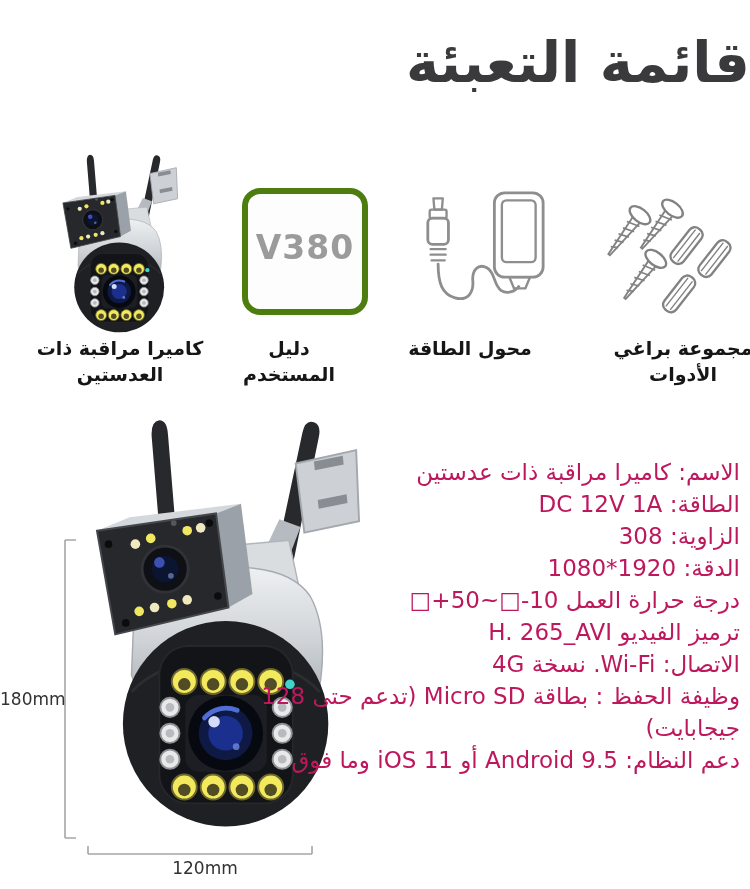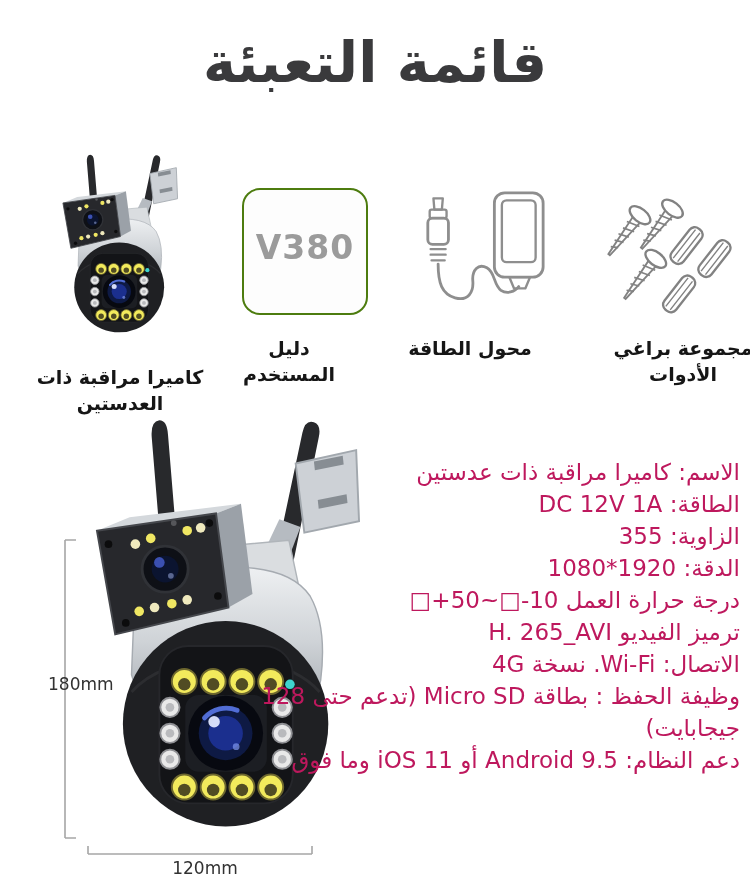--- a/index.html
+++ b/index.html
@@ -2,51 +2,51 @@
 <html><head>
 <meta charset="utf-8">
 <style>
   html,body{margin:0;padding:0;background:#ffffff;}
   .page{
     position:relative;width:750px;height:889px;background:#ffffff;overflow:hidden;
     font-family:"DejaVu Sans",sans-serif;
   }
   .title{
     position:absolute;top:30px;left:0;width:750px;margin:0;
-    text-align:center;direction:rtl;
+    direction:rtl;
     font-size:56px;font-weight:bold;color:#3a3a3c;letter-spacing:-1px;
   }
   .defs-svg{position:absolute;width:0;height:0;overflow:hidden;}
   .abs{position:absolute;}
   .cam-small{left:52px;top:147px;width:126px;height:190px;}
   .manual-box{
     left:242px;top:188px;width:126px;height:127px;box-sizing:border-box;
-    border:2px solid #4d7c0f;border-radius:18px;background:#fdfdfd;
+    border:6px solid #4d7c0f;border-radius:18px;background:#fdfdfd;
     display:flex;align-items:center;justify-content:center;
   }
   .manual-text{
     font-size:33px;font-weight:bold;color:#9b9b9b;letter-spacing:1px;transform:translateY(-4px);
   }
   .adapter-svg{left:410px;top:184px;width:150px;height:147px;}
   .screws-svg{left:586px;top:192px;width:160px;height:130px;}
   .item-label{
     top:335px;direction:rtl;text-align:center;
     font-size:19px;font-weight:bold;color:#161616;line-height:26px;
   }
-  .lbl1{left:6px;width:228px;margin-top:29px;}
+  .lbl1{left:6px;width:228px;}
   .lbl2{left:224px;width:130px;}
   .lbl3{left:405px;width:130px;}
   .lbl4{left:588px;width:190px;}
   .cam-big{left:70px;top:404px;width:292px;height:432px;}
   .vdim{left:62px;top:538px;width:18px;height:302px;}
   .hdim{left:86px;top:843px;width:228px;height:14px;}
   .dim-label{
     font-size:17px;color:#323232;font-weight:normal;
   }
-  .height-label{left:0px;top:674px;width:60px;text-align:right;padding-left:48px;}
+  .height-label{left:0px;top:689px;width:60px;text-align:right;}
   .width-label{left:150px;top:858px;width:110px;text-align:center;}
   .specs{
     right:10px;top:456px;width:478px;direction:rtl;text-align:right;
     color:#be185d;font-size:23px;line-height:32px;
   }
   .spec-line{white-space:nowrap;height:32px;}
 </style>
 </head>
 <body>
 
@@ -209,21 +209,21 @@
   <div class="abs dim-label height-label">180mm</div>
 
   <svg class="abs hdim" viewBox="0 0 228 14">
     <path d="M2 3 V11 M2 11 H226 M226 11 V3" fill="none" stroke="#a6a6a6" stroke-width="1.6"></path>
   </svg>
   <div class="abs dim-label width-label">120mm</div>
 
   <div class="abs specs">
     <div class="spec-line">الاسم: كاميرا مراقبة ذات عدستين</div>
     <div class="spec-line">الطاقة: DC 12V 1A</div>
-    <div class="spec-line">الزاوية: 355</div>
+    <div class="spec-line">الزاوية: 308</div>
     <div class="spec-line">الدقة: 1920*1080</div>
     <div class="spec-line">درجة حرارة العمل 10-□~50+□</div>
     <div class="spec-line">ترميز الفيديو H. 265_AVI</div>
     <div class="spec-line">الاتصال: Wi-Fi. نسخة 4G</div>
     <div class="spec-line">وظيفة الحفظ : بطاقة Micro SD (تدعم حتى 128</div>
     <div class="spec-line">جيجابايت)</div>
     <div class="spec-line">دعم النظام: Android 9.5 أو iOS 11 وما فوق</div>
   </div>
 
 </div>

